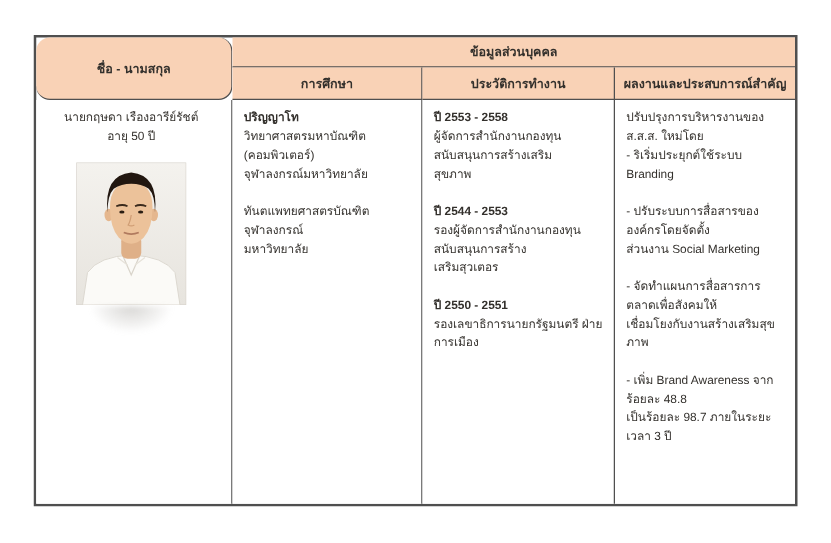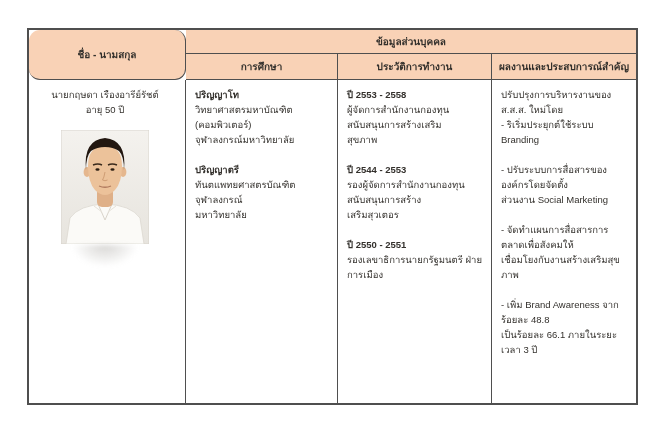--- a/index.html
+++ b/index.html
@@ -122,21 +122,20 @@
 
     <div class="cell bcell b2 br">
       <div class="para">
         <div class="bold">ปริญญาโท</div>
         <div>
             <div>วิทยาศาสตรมหาบัณฑิต (คอมพิวเตอร์)</div>
             <div>จุฬาลงกรณ์มหาวิทยาลัย</div>
           </div>
       </div>
       <div class="para gap">
-        <div class="bold">ปริญญาตรี</div>
         <div>
             <div>ทันตแพทยศาสตรบัณฑิต จุฬาลงกรณ์</div>
             <div>มหาวิทยาลัย</div>
           </div>
       </div>
     </div>
 
     <div class="cell bcell b3 br">
       <div class="para">
         <div class="bold">ปี 2553 - 2558</div>
@@ -170,18 +169,18 @@
       <div class="para gap">
           <div>- ปรับระบบการสื่อสารขององค์กรโดยจัดตั้ง</div>
           <div>ส่วนงาน Social Marketing</div>
         </div>
       <div class="para gap">
           <div>- จัดทำแผนการสื่อสารการตลาดเพื่อสังคมให้</div>
           <div>เชื่อมโยงกับงานสร้างเสริมสุขภาพ</div>
         </div>
       <div class="para gap">
           <div>- เพิ่ม Brand Awareness จากร้อยละ 48.8</div>
-          <div>เป็นร้อยละ 66.1 ภายในระยะเวลา 3 ปี</div>
+          <div>เป็นร้อยละ 98.7 ภายในระยะเวลา 3 ปี</div>
         </div>
     </div>
 
   </div>
 </div>
 
 </body></html>

